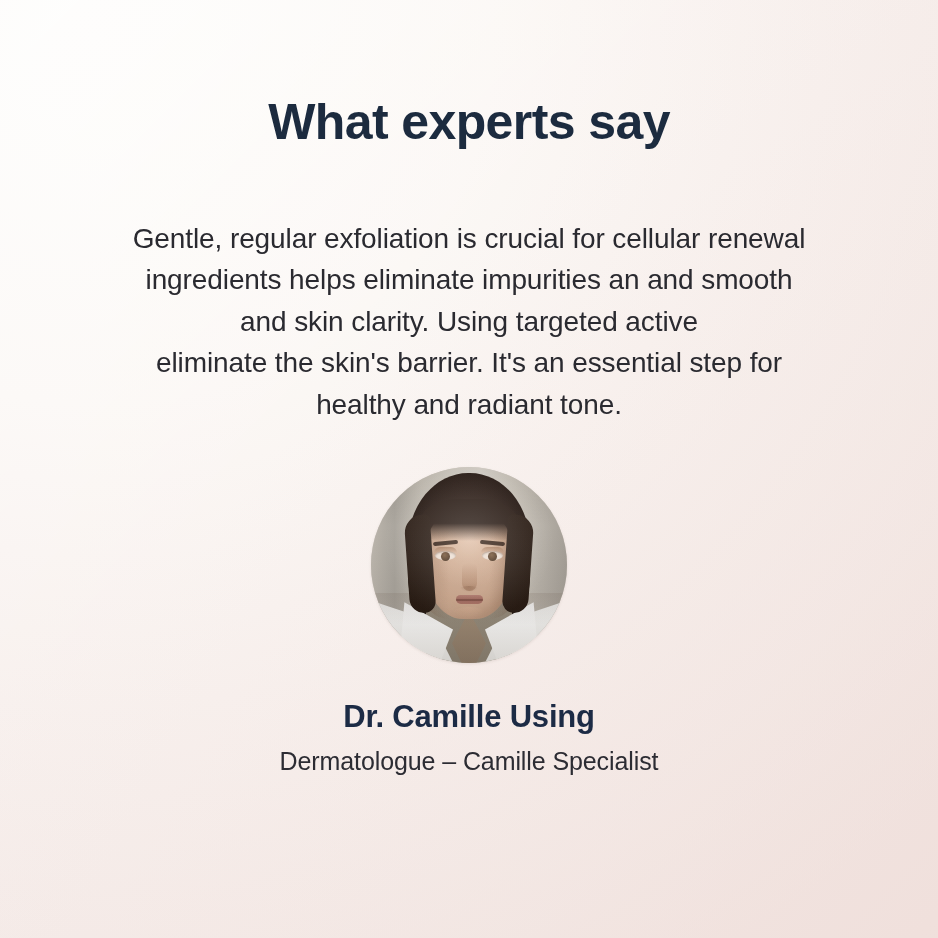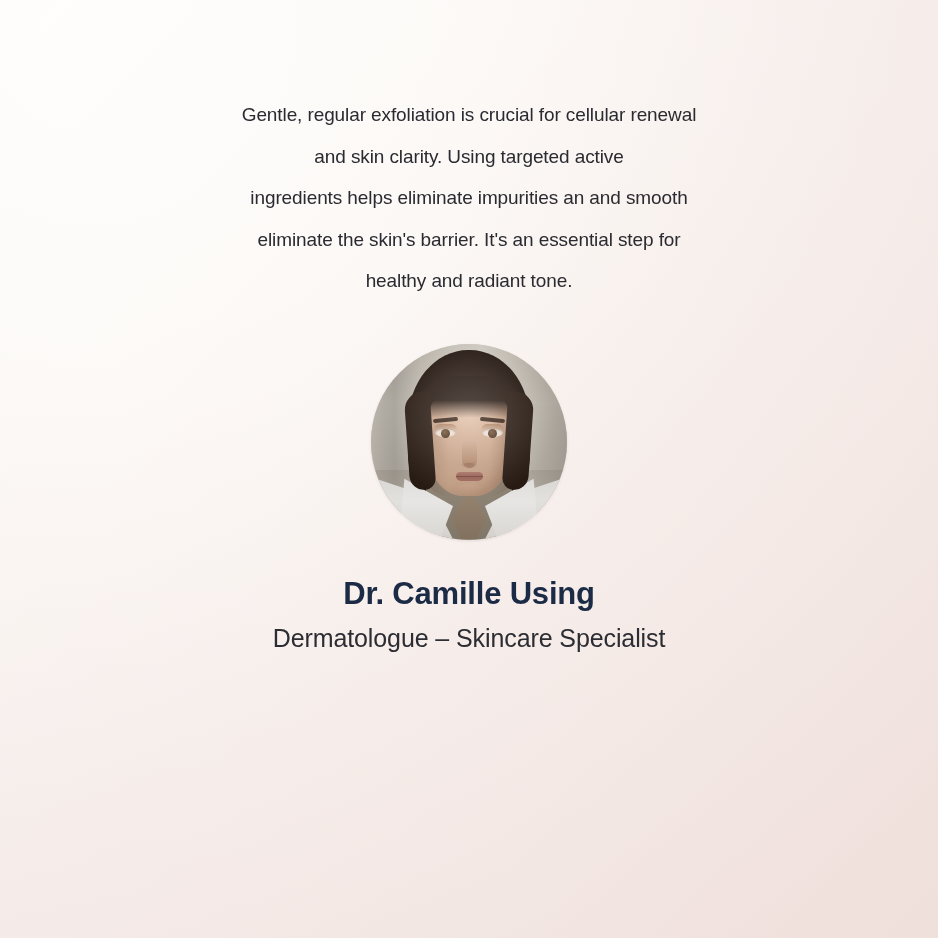--- a/index.html
+++ b/index.html
@@ -44,25 +44,25 @@
     font-size: 50px;
     font-weight: 700;
     letter-spacing: -0.6px;
     color: #1c2b3f;
     text-align: center;
     line-height: 1.15;
   }
 
   
   .quote {
-    margin-top: 94px;
+    margin-top: 66px;
     width: 820px;
     text-align: center;
     color: #2a2a30;
-    font-size: 19px;
+    font-size: 28px;
     line-height: 41.5px;
     font-weight: 400;
     letter-spacing: -0.1px;
   }
   .quote .line { display: block; white-space: nowrap; }
 
   
   .portrait-wrap {
     margin-top: 42px;
     width: 196px;
@@ -267,25 +267,26 @@
     color: #2c2c33;
     letter-spacing: -0.1px;
     text-align: center;
   }
 </style>
 </head>
 <body>
 
 <div class="card">
 
+  <h1 class="headline">What experts say</h1>
 
   <blockquote class="quote">
     <span class="line">Gentle, regular exfoliation is crucial for cellular renewal</span>
+    <span class="line">ingredients helps eliminate impurities an and smooth</span>
     <span class="line">and skin clarity. Using targeted active</span>
-    <span class="line">ingredients helps eliminate impurities an and smooth</span>
     <span class="line">eliminate the skin's barrier. It's an essential step for</span>
     <span class="line">healthy and radiant tone.</span>
   </blockquote>
 
   <div class="portrait-wrap">
     <div class="photo">
       <div class="bg-backdrop"></div>
 
       <div class="hair-back"></div>
       <div class="hair-bun"></div>
@@ -327,15 +328,15 @@
       <div class="mouth"></div>
       <div class="mouth-line"></div>
       <div class="chin"></div>
 
       <div class="bg-vignette"></div>
     </div>
   </div>
 
   <div class="person-name">Dr. Camille Using</div>
 
-  <div class="person-role">Dermatologue – Skincare Specialist</div>
+  <div class="person-role">Dermatologue – Camille Specialist</div>
 
 </div>
 
 </body></html>

